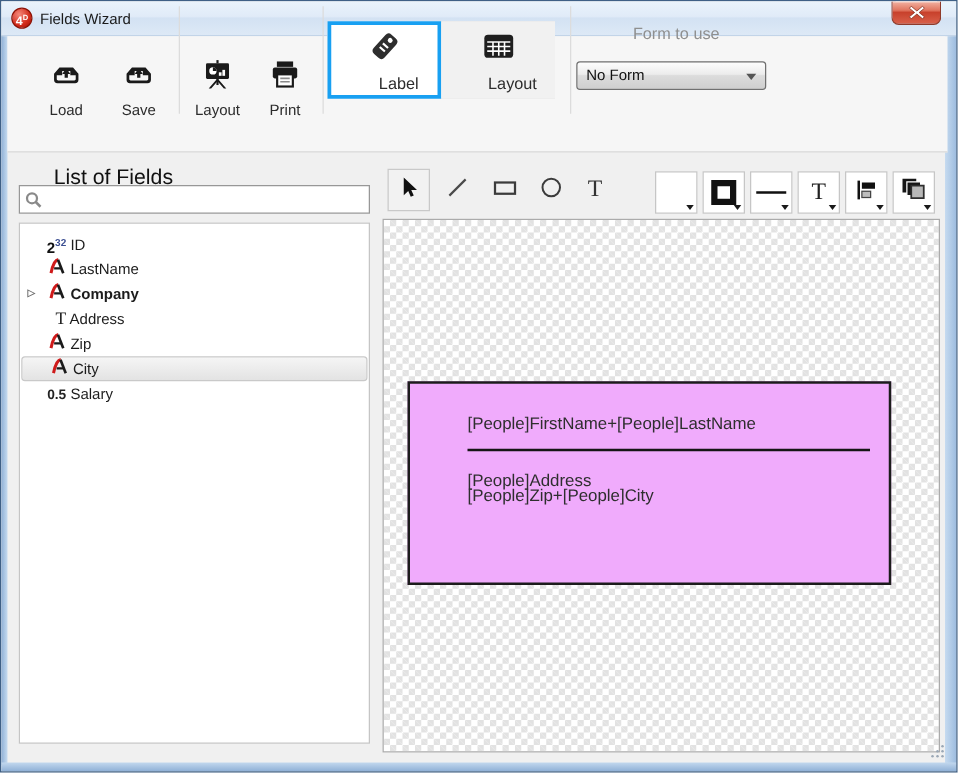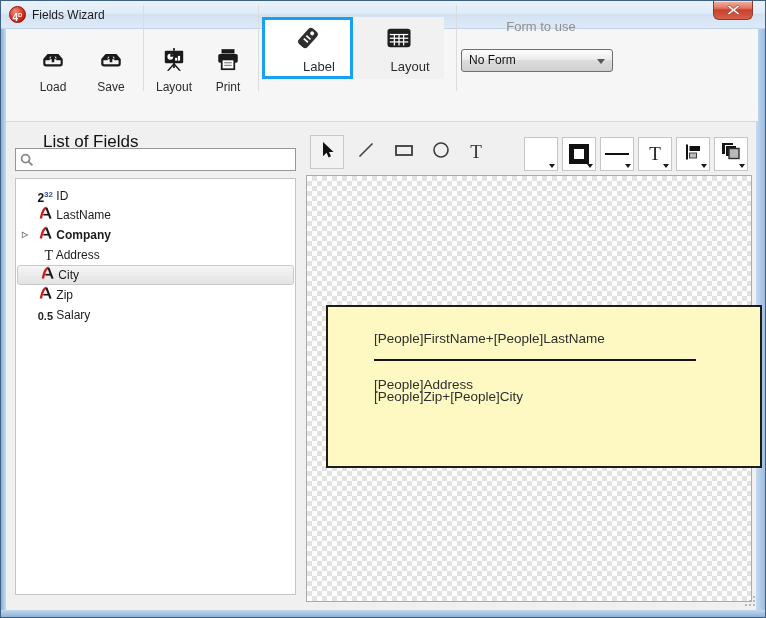--- a/index.html
+++ b/index.html
@@ -94,22 +94,22 @@
   .sw-text-inner { font-family:"Liberation Serif",serif; font-size:19px; color:#222; }
   .tool-T { font-family:"Liberation Serif",serif; font-size:19px; color:#333; }
 
   
   .canvas { position:absolute; left:305px; top:174px; width:446px; height:427px;
     border:1px solid #ababab; background:#fff;
     background-image:
       linear-gradient(45deg,#e2e2e2 25%,transparent 25%,transparent 75%,#e2e2e2 75%),
       linear-gradient(45deg,#e2e2e2 25%,transparent 25%,transparent 75%,#e2e2e2 75%);
     background-size:10px 10px; background-position:0 0,5px 5px; }
-  .label-box { position:absolute; left:325px; top:304px; width:436px; height:163px;
-    background:#fef9c3; border:2px solid #1c1c1c; }
+  .label-box { position:absolute; left:325px; top:304px; width:387px; height:163px;
+    background:#f0abfc; border:2px solid #1c1c1c; }
   .lb-line { position:absolute; left:46px; font-size:13.5px; color:#2e2e2e; white-space:nowrap; }
   .lb-rule { position:absolute; left:46px; top:52px; width:322px; height:2px; background:#151515; }
 
   .resize-grip { position:absolute; left:742px; top:593px; }
 </style>
 </head>
 <body>
 
 <div id="window">
 
@@ -254,35 +254,35 @@
             <path d="M1.8 12.5 C3.2 5.5 5.6 1.8 7.6 1.6" stroke="#cf1b1b" stroke-width="2.4" fill="none"></path>
             <path d="M7.4 1.8 L11.6 12.6" stroke="#1a1a1a" stroke-width="2.1" fill="none"></path>
             <line x1="4.3" y1="8.7" x2="9.8" y2="8.7" stroke="#1a1a1a" stroke-width="1.7"></line>
           </svg></span>
       <span>Company</span>
     </div>
     <div class="frow">
       <span class="ficon iT">T</span>
       <span>Address</span>
     </div>
+    <div class="frow">
+      <span class="ficon"><svg width="14" height="14" viewBox="0 0 14 14">
+            <path d="M1.8 12.5 C3.2 5.5 5.6 1.8 7.6 1.6" stroke="#cf1b1b" stroke-width="2.4" fill="none"></path>
+            <path d="M7.4 1.8 L11.6 12.6" stroke="#1a1a1a" stroke-width="2.1" fill="none"></path>
+            <line x1="4.3" y1="8.7" x2="9.8" y2="8.7" stroke="#1a1a1a" stroke-width="1.7"></line>
+          </svg></span>
+      <span>Zip</span>
+    </div>
     <div class="frow selected">
       <span class="ficon"><svg width="14" height="14" viewBox="0 0 14 14">
             <path d="M1.8 12.5 C3.2 5.5 5.6 1.8 7.6 1.6" stroke="#cf1b1b" stroke-width="2.4" fill="none"></path>
             <path d="M7.4 1.8 L11.6 12.6" stroke="#1a1a1a" stroke-width="2.1" fill="none"></path>
             <line x1="4.3" y1="8.7" x2="9.8" y2="8.7" stroke="#1a1a1a" stroke-width="1.7"></line>
           </svg></span>
       <span>City</span>
-    </div>
-    <div class="frow">
-      <span class="ficon"><svg width="14" height="14" viewBox="0 0 14 14">
-            <path d="M1.8 12.5 C3.2 5.5 5.6 1.8 7.6 1.6" stroke="#cf1b1b" stroke-width="2.4" fill="none"></path>
-            <path d="M7.4 1.8 L11.6 12.6" stroke="#1a1a1a" stroke-width="2.1" fill="none"></path>
-            <line x1="4.3" y1="8.7" x2="9.8" y2="8.7" stroke="#1a1a1a" stroke-width="1.7"></line>
-          </svg></span>
-      <span>Zip</span>
     </div>
     <div class="frow">
       <span class="ficon i05">0.5</span>
       <span>Salary</span>
     </div>
   </div>
 
   <div class="tool-btn selected" style="left:309px;">
     <span>
       <svg width="18" height="18" viewBox="0 0 18 18">

